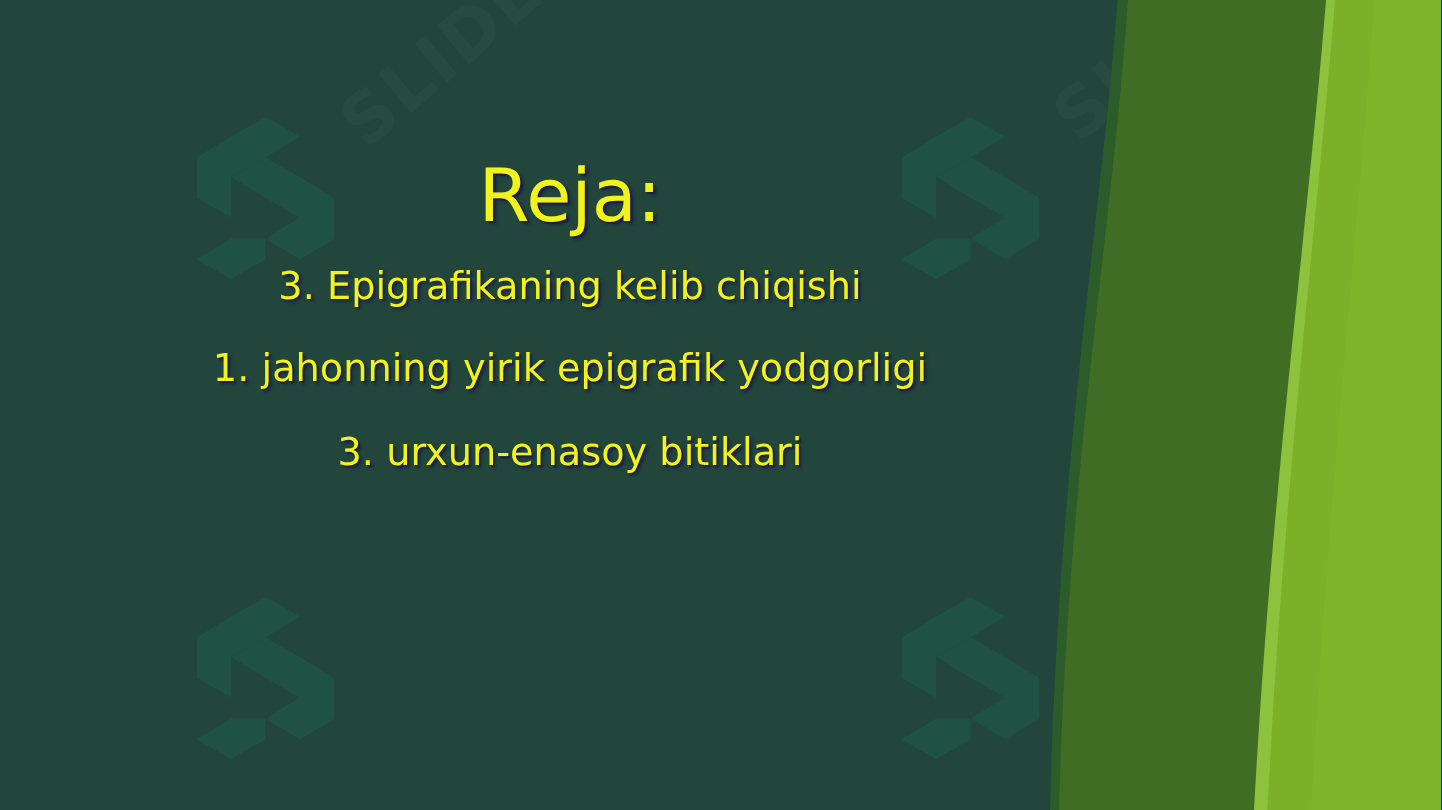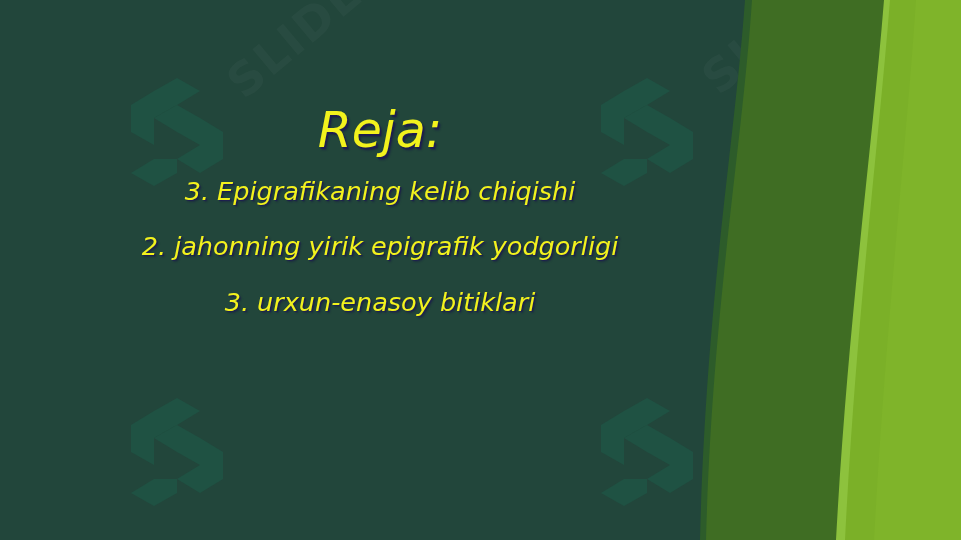--- a/index.html
+++ b/index.html
@@ -63,21 +63,20 @@
     top: 0;
     width: 760px;
     height: 540px;
     display: flex;
     flex-direction: column;
     align-items: center;
     justify-content: flex-start;
     padding-top: 104px;
     box-sizing: border-box;
     z-index: 6;
-    font-style: italic;
   }
 
   .slide-title {
     font-size: 49px;
     line-height: 1.12;
     color: #f2f21d;
     font-weight: 400;
     text-align: center;
     margin: 0 0 18px 0;
     text-shadow:
@@ -154,18 +153,18 @@
     <path d="M 890 0 C 878 150, 856 320, 845 540 L 961 540 L 961 0 Z" fill="#7bb028"></path>
 
     <path d="M 916 0 C 906 150, 886 320, 874 540 L 961 540 L 961 0 Z" fill="#7fb42a"></path>
   </svg>
 
   <div class="content">
     <h1 class="slide-title">Reja:</h1>
 
     <p class="bullet">3. Epigrafikaning kelib chiqishi</p>
 
-    <p class="bullet">2. jahonning yirik epigrafik yodgorligi</p>
+    <p class="bullet">1. jahonning yirik epigrafik yodgorligi</p>
 
     <p class="bullet">3. urxun-enasoy bitiklari</p>
   </div>
 
 </div>
 
 </body></html>

